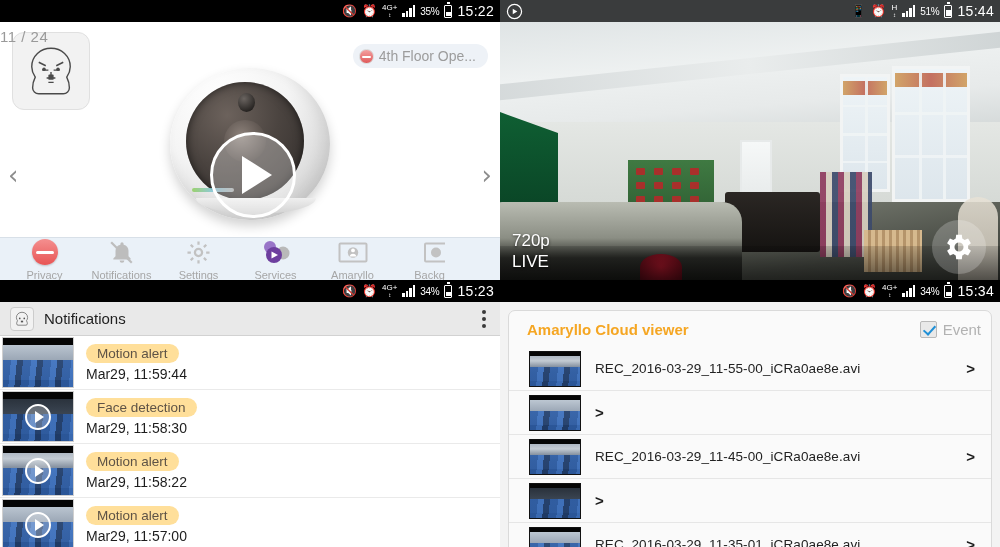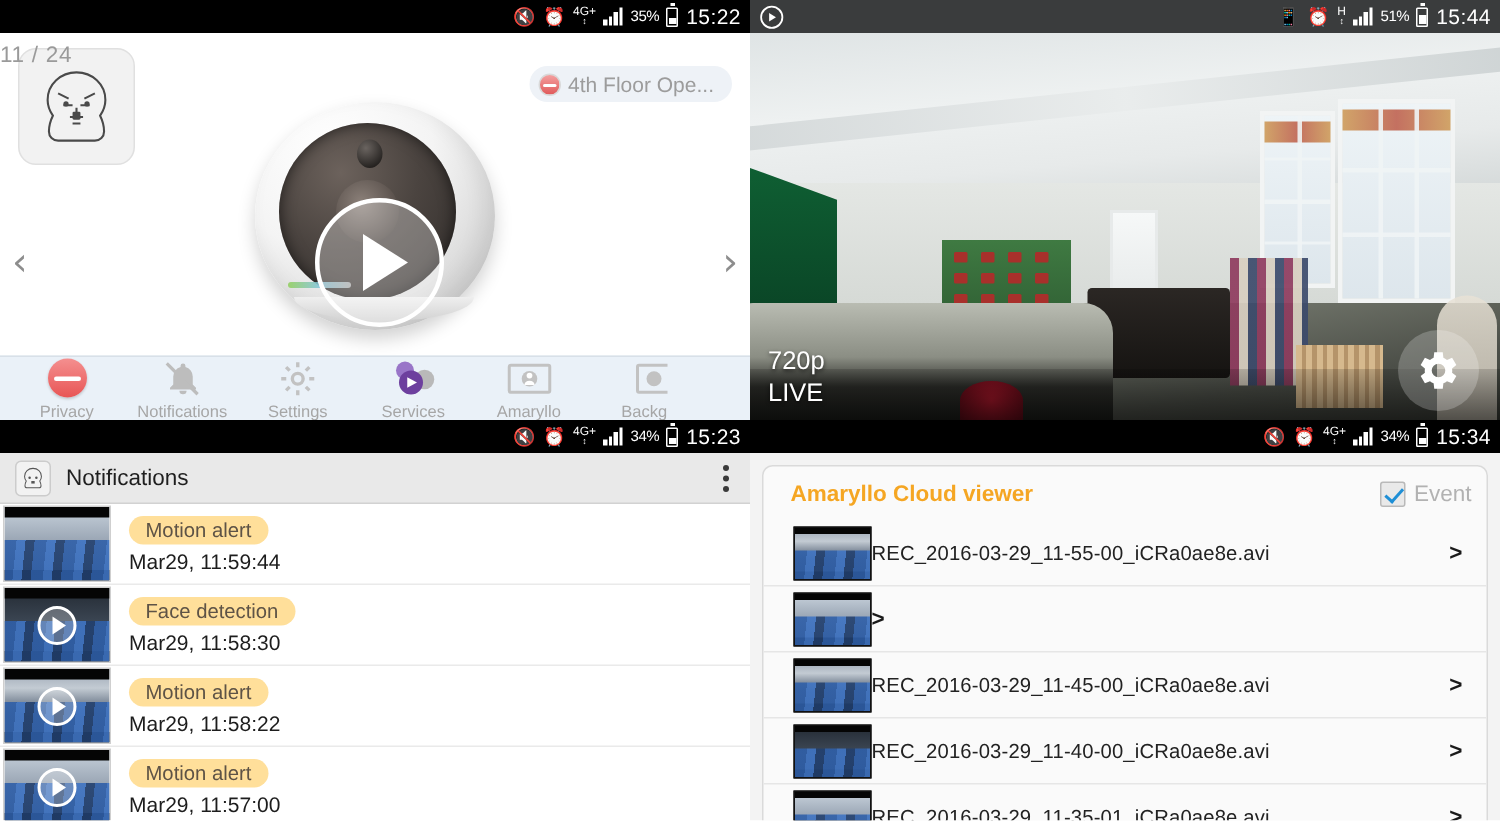--- a/index.html
+++ b/index.html
@@ -298,21 +298,21 @@
   .chk {
     width: 17px; height: 17px; border: 1px solid #b9b9b9; background: #e9e9e9;
     border-radius: 2px; position: relative;
   }
   .chk::after {
     content: ""; position: absolute; left: 5px; top: 1px;
     width: 5px; height: 10px; border: solid #1e8fd6;
     border-width: 0 2.6px 2.6px 0; transform: rotate(42deg);
   }
   .cv-row {
-    height: 44px; display: flex; align-items: center; 
+    height: 44px; display: flex; align-items: center; gap: 14px;
     padding: 0 16px 0 20px; border-bottom: 1px solid #e6e6e6;
   }
   .cv-thumb {
     width: 52px; height: 36px; flex: none; border: 1px solid #111;
     position: relative; overflow: hidden; background: #000;
   }
   .cv-name { flex: 1; font-size: 13.5px; color: #222; letter-spacing: .1px; }
   .cv-chev { font-size: 15px; font-weight: bold; color: #1a1a1a; }
 
   
@@ -700,21 +700,20 @@
         <span class="cv-name">REC_2016-03-29_11-45-00_iCRa0ae8e.avi</span>
         <span class="cv-chev">&gt;</span>
       </div>
       <div class="cv-row">
         <span class="cv-thumb">
             <span class="scene dark">
               <span class="bar t"></span>
               <span class="bar b"></span>
             </span>
           </span>
-        <span class="cv-name">REC_2016-03-29_11-40-00_iCRa0ae8e.avi</span>
         <span class="cv-chev">&gt;</span>
       </div>
       <div class="cv-row">
         <span class="cv-thumb">
             <span class="scene light">
               <span class="bar t"></span>
             </span>
           </span>
         <span class="cv-name">REC_2016-03-29_11-35-01_iCRa0ae8e.avi</span>
         <span class="cv-chev">&gt;</span>

